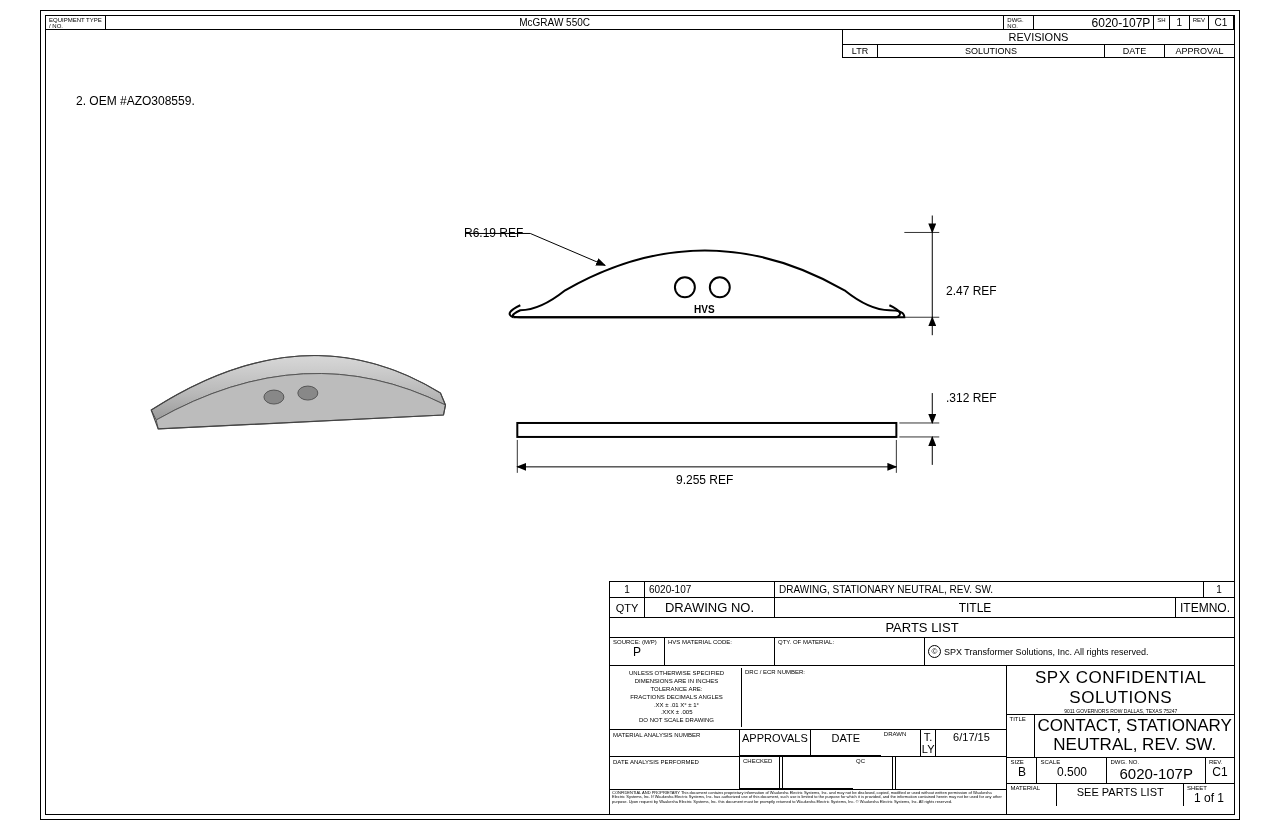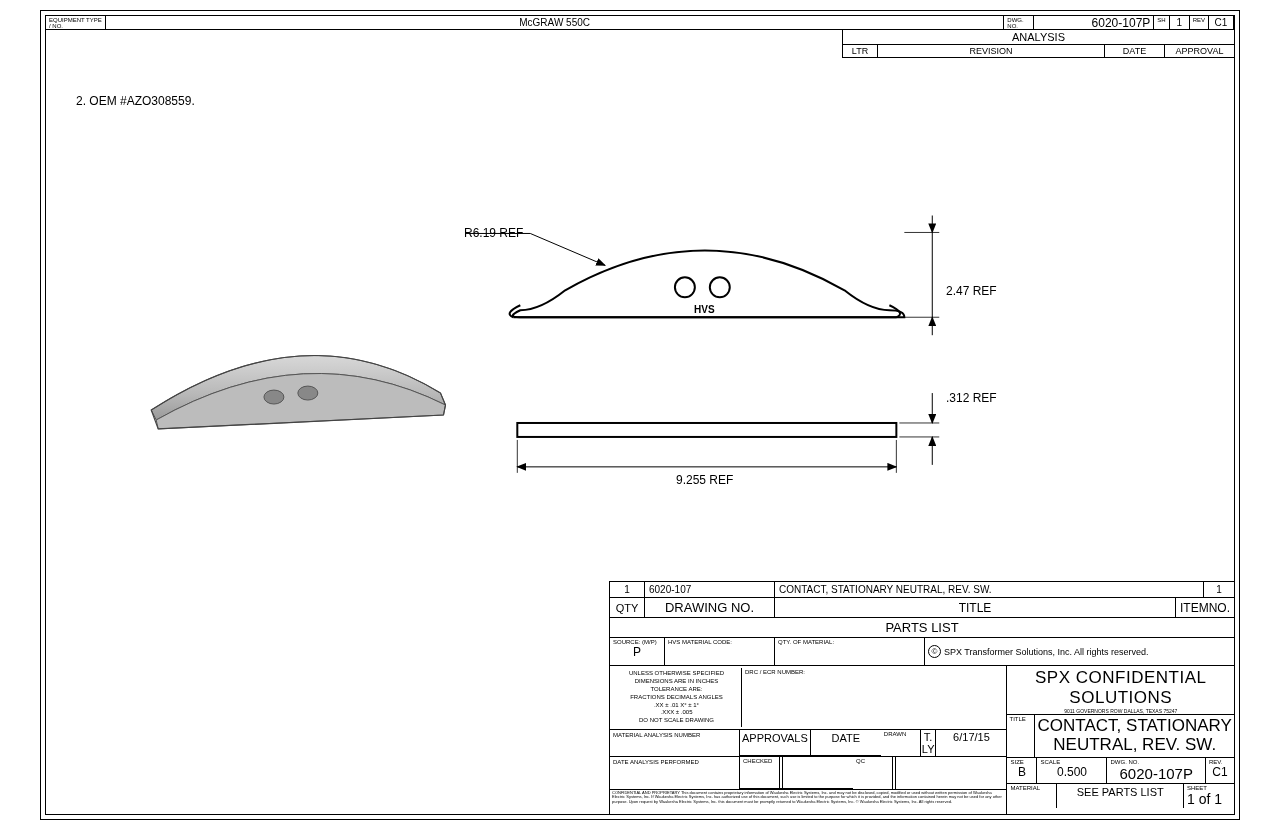--- a/index.html
+++ b/index.html
@@ -100,21 +100,21 @@
   .dwg-row .val { font-size:12px; text-align:center; display:block; }
   .dr-size { flex:0 0 30px; }
   .dr-scale { flex:0 0 70px; }
   .dr-dwgno { flex:1; }
   .dr-rev { flex:0 0 28px; }
 
   .mat-row { display:flex; }
   .mat-row .mlab { flex:0 0 50px; font-size:6px; border-right:1px solid #000; padding:1px 3px; }
   .mat-row .mval { flex:1; text-align:center; font-size:11px; padding:2px; border-right:1px solid #000; }
   .mat-row .sheet-c { flex:0 0 50px; font-size:6px; padding:1px 3px; }
-  .mat-row .sheet-c .val{font-size:14px; display:block;}
+  .mat-row .sheet-c .val{font-size:12px; text-align:center; display:block;}
 
   .prop-note { font-size:4px; line-height:1.1; padding:1px 2px; border-right:1px solid #000; border-top:0; height:24px; overflow:hidden; }
 
   .copyright-c::before { content:"©"; font-size:11px; margin-right:3px; border:1px solid #000; border-radius:50%; width:11px; height:11px; display:inline-flex; align-items:center; justify-content:center; font-size:8px; }
 </style>
 </head>
 <body>
 
 <div class="sheet">
  <div class="inner">
@@ -124,24 +124,24 @@
     <div class="cell equip-val">McGRAW 550C</div>
     <div class="cell dwg-label">DWG. NO.</div>
     <div class="cell dwg-val">6020-107P</div>
     <div class="cell sh-label">SH</div>
     <div class="cell sh-val">1</div>
     <div class="cell rev-label">REV</div>
     <div class="cell rev-val">C1</div>
   </div>
 
   <div class="rev-box">
-    <div class="rev-title">ANALYSIS</div>
+    <div class="rev-title">REVISIONS</div>
     <div class="rev-head">
       <div class="c-ltr">LTR</div>
-      <div class="c-rev">REVISION</div>
+      <div class="c-rev">SOLUTIONS</div>
       <div class="c-date">DATE</div>
       <div class="c-app">APPROVAL</div>
     </div>
   </div>
 
   <div class="note">2. OEM #AZO308559.</div>
 
   <svg class="drawing-svg" viewBox="0 0 1190 800">
     <defs>
       <marker id="arrA" markerWidth="10" markerHeight="8" refX="9" refY="4" orient="auto">
@@ -215,21 +215,21 @@
   <div class="dim-label" style="left:900px; top:268px;">2.47 REF</div>
   <div class="dim-label" style="left:900px; top:375px;">.312 REF</div>
   <div class="dim-label" style="left:630px; top:457px;">9.255 REF</div>
   <div class="dim-label" style="left:648px; top:288px; font-weight:bold; font-size:10px;">HVS</div>
 
   <div class="title-block">
 
     <div class="tb-row parts-row1">
       <div class="c1">1</div>
       <div class="c2">6020-107</div>
-      <div class="c3">CONTACT, STATIONARY NEUTRAL, REV. SW.</div>
+      <div class="c3">DRAWING, STATIONARY NEUTRAL, REV. SW.</div>
       <div class="c4">1</div>
     </div>
 
     <div class="tb-row parts-row2">
       <div class="c1">QTY</div>
       <div class="c2">DRAWING NO.</div>
       <div class="c3">TITLE</div>
       <div class="c4">
             <span>ITEM</span>
             <br>

